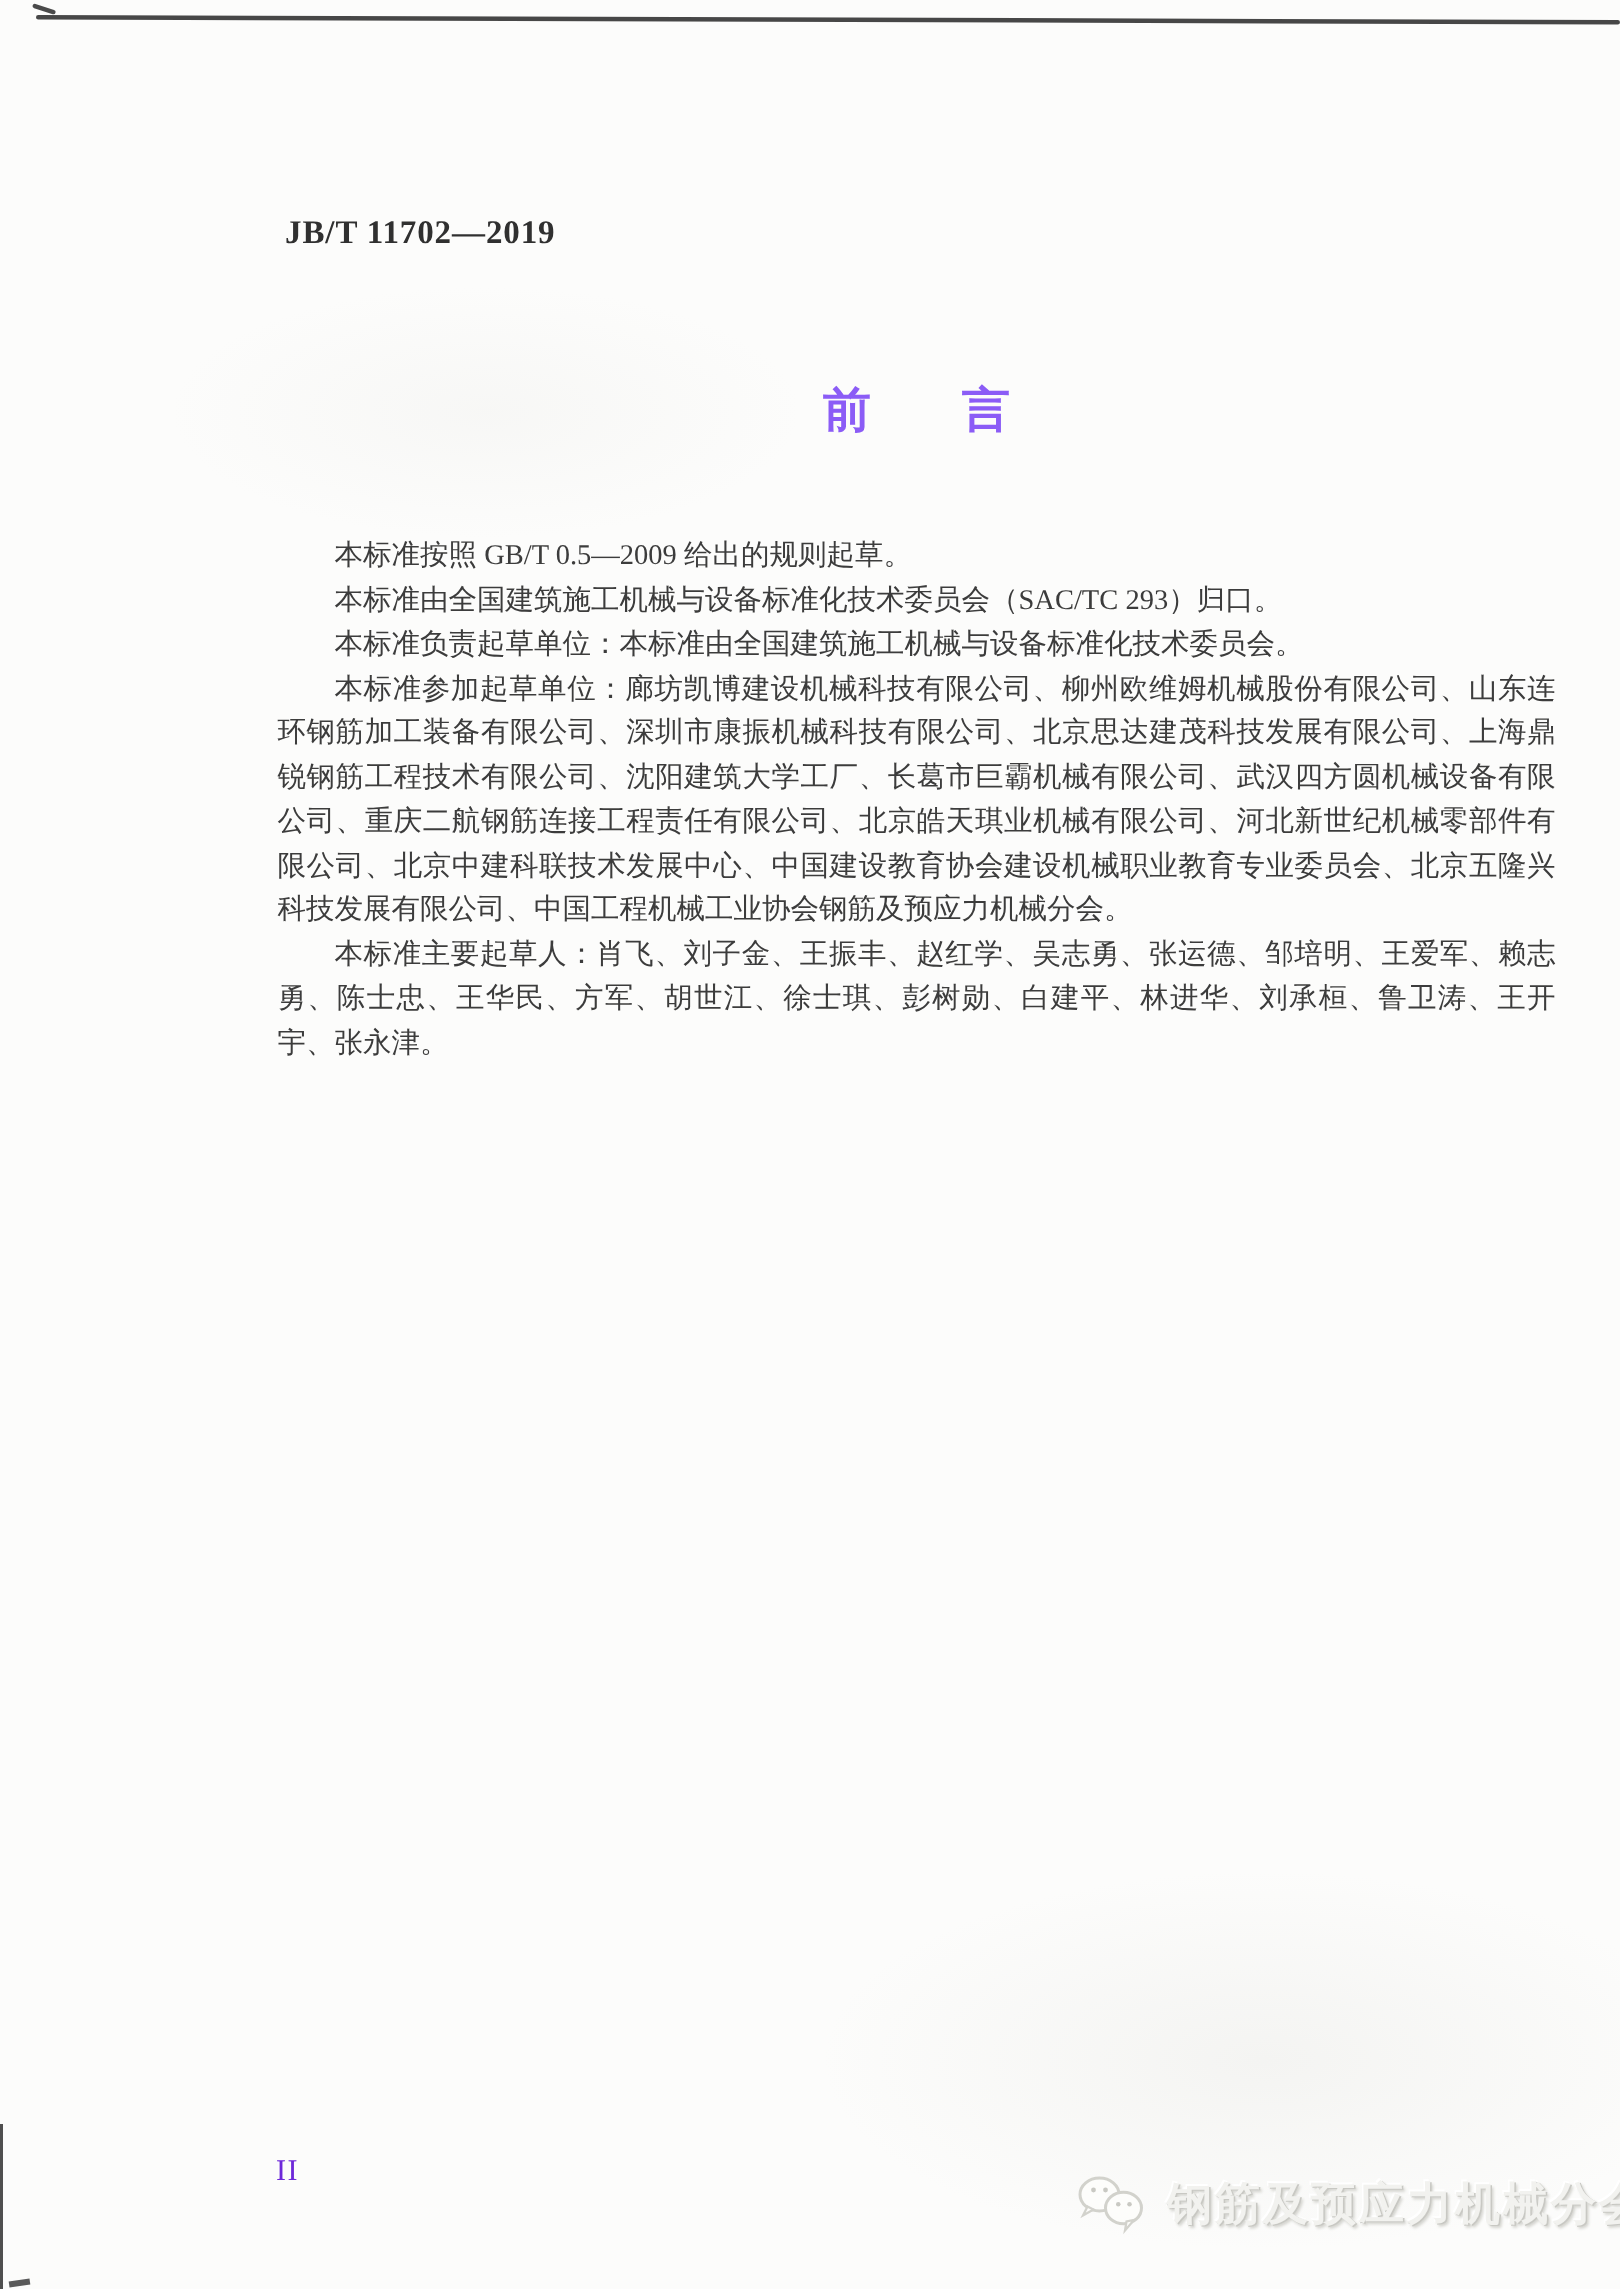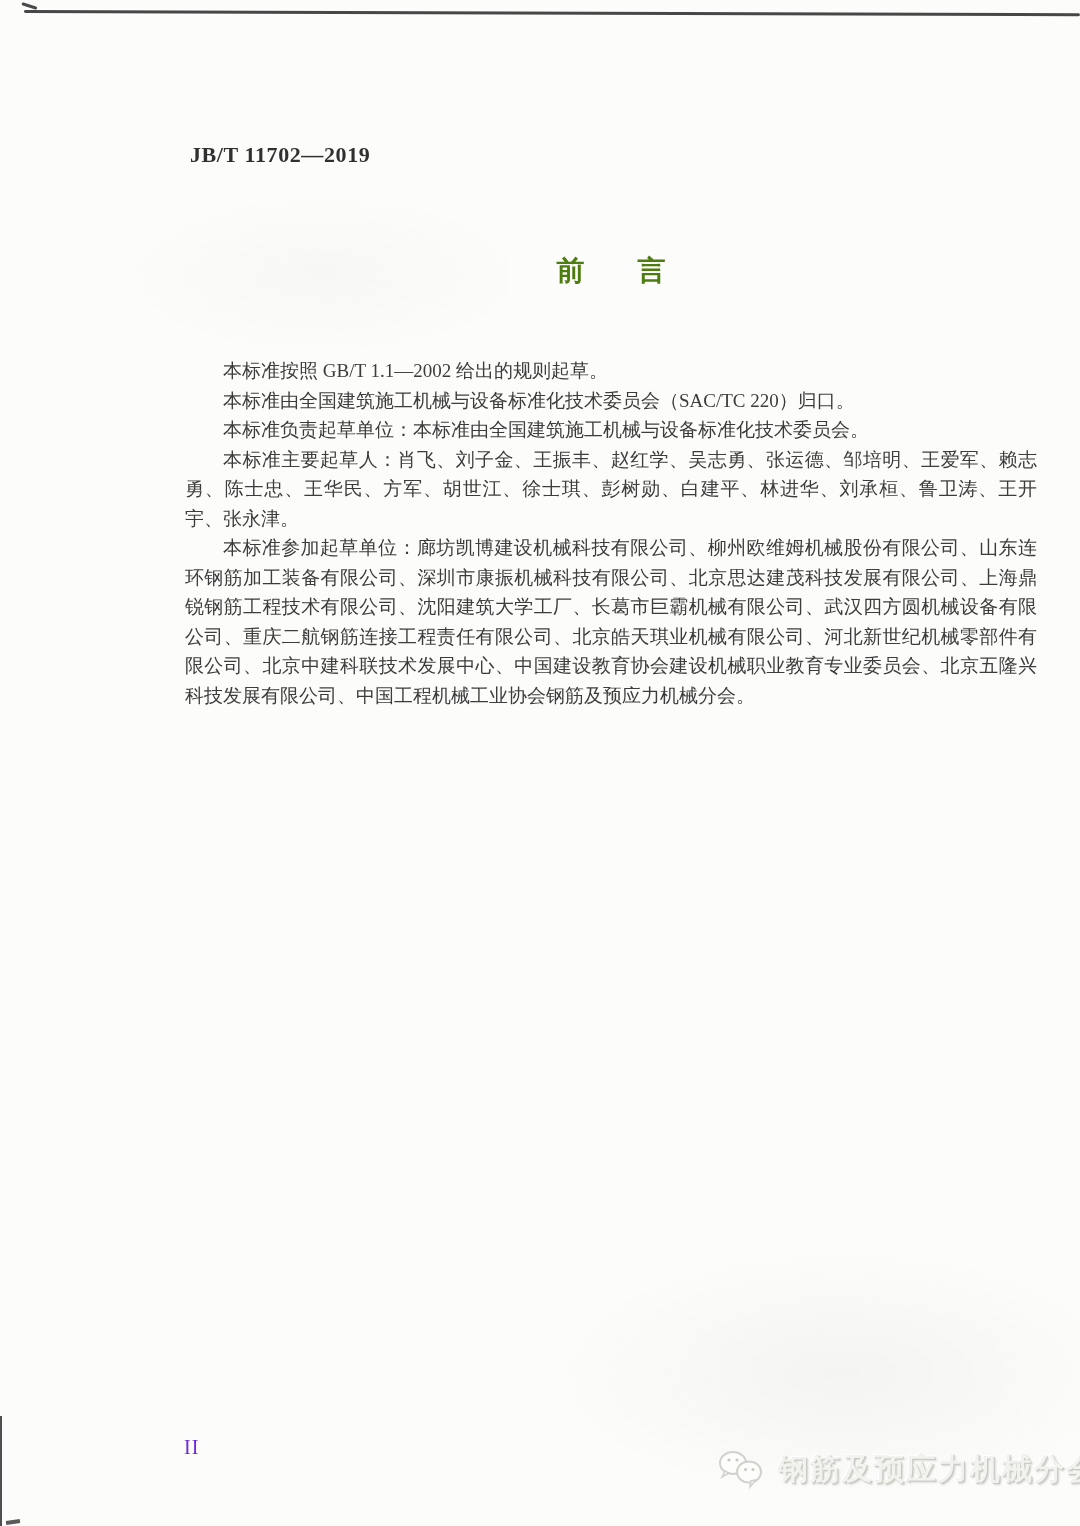--- a/index.html
+++ b/index.html
@@ -34,21 +34,21 @@
   .scan-corner-mark{
     position:absolute;left:6px;bottom:2px;width:14px;height:4px;background:#5a5a5a;
     transform:rotate(-8deg);
   }
   .std-number{
     position:absolute;left:190px;top:142px;
     font-weight:bold;font-size:22px;letter-spacing:0.6px;color:#303030;
   }
   .doc-title{
     position:absolute;left:185px;top:252px;width:852px;
-    text-align:center;font-size:28px;font-weight:700;color:#4d7c0f;
+    text-align:center;font-size:32px;font-weight:700;color:#8b5cf6;
     font-family:"Liberation Sans","DejaVu Sans",sans-serif;
   }
   .doc-title .spread{
     letter-spacing:1.9em;margin-right:-1.9em;
   }
   .content{
     position:absolute;left:185px;top:356px;width:852px;
     font-size:19px;line-height:29.5px;color:#3c3c3c;
     text-align:justify;
   }
@@ -80,25 +80,25 @@
 <div class="scan-left-line"></div>
 <div class="scan-corner-mark"></div>
 
 <div class="std-number">JB/T 11702—2019</div>
 
 <div class="doc-title">
   <span class="spread">前言</span>
 </div>
 
 <div class="content">
-  <p>本标准按照 GB/T 1.1—2002 给出的规则起草。</p>
-  <p>本标准由全国建筑施工机械与设备标准化技术委员会（SAC/TC 220）归口。</p>
+  <p>本标准按照 GB/T 0.5—2009 给出的规则起草。</p>
+  <p>本标准由全国建筑施工机械与设备标准化技术委员会（SAC/TC 293）归口。</p>
   <p>本标准负责起草单位：本标准由全国建筑施工机械与设备标准化技术委员会。</p>
+  <p>本标准参加起草单位：廊坊凯博建设机械科技有限公司、柳州欧维姆机械股份有限公司、山东连环钢筋加工装备有限公司、深圳市康振机械科技有限公司、北京思达建茂科技发展有限公司、上海鼎锐钢筋工程技术有限公司、沈阳建筑大学工厂、长葛市巨霸机械有限公司、武汉四方圆机械设备有限公司、重庆二航钢筋连接工程责任有限公司、北京皓天琪业机械有限公司、河北新世纪机械零部件有限公司、北京中建科联技术发展中心、中国建设教育协会建设机械职业教育专业委员会、北京五隆兴科技发展有限公司、中国工程机械工业协会钢筋及预应力机械分会。</p>
   <p>本标准主要起草人：肖飞、刘子金、王振丰、赵红学、吴志勇、张运德、邹培明、王爱军、赖志勇、陈士忠、王华民、方军、胡世江、徐士琪、彭树勋、白建平、林进华、刘承桓、鲁卫涛、王开宇、张永津。</p>
-  <p>本标准参加起草单位：廊坊凯博建设机械科技有限公司、柳州欧维姆机械股份有限公司、山东连环钢筋加工装备有限公司、深圳市康振机械科技有限公司、北京思达建茂科技发展有限公司、上海鼎锐钢筋工程技术有限公司、沈阳建筑大学工厂、长葛市巨霸机械有限公司、武汉四方圆机械设备有限公司、重庆二航钢筋连接工程责任有限公司、北京皓天琪业机械有限公司、河北新世纪机械零部件有限公司、北京中建科联技术发展中心、中国建设教育协会建设机械职业教育专业委员会、北京五隆兴科技发展有限公司、中国工程机械工业协会钢筋及预应力机械分会。</p>
 </div>
 
 <div class="page-number">II</div>
 
 <div class="watermark">
   <span class="watermark-icon">
     <svg width="52" height="46" viewBox="0 0 52 46">
       <g fill="#fdfdfb" stroke="#d2d2cc" stroke-width="2">
         <ellipse cx="17" cy="17" rx="13" ry="11"></ellipse>
         <path d="M9 25 L6 31 L13 27 Z" stroke-width="1.5"></path>

